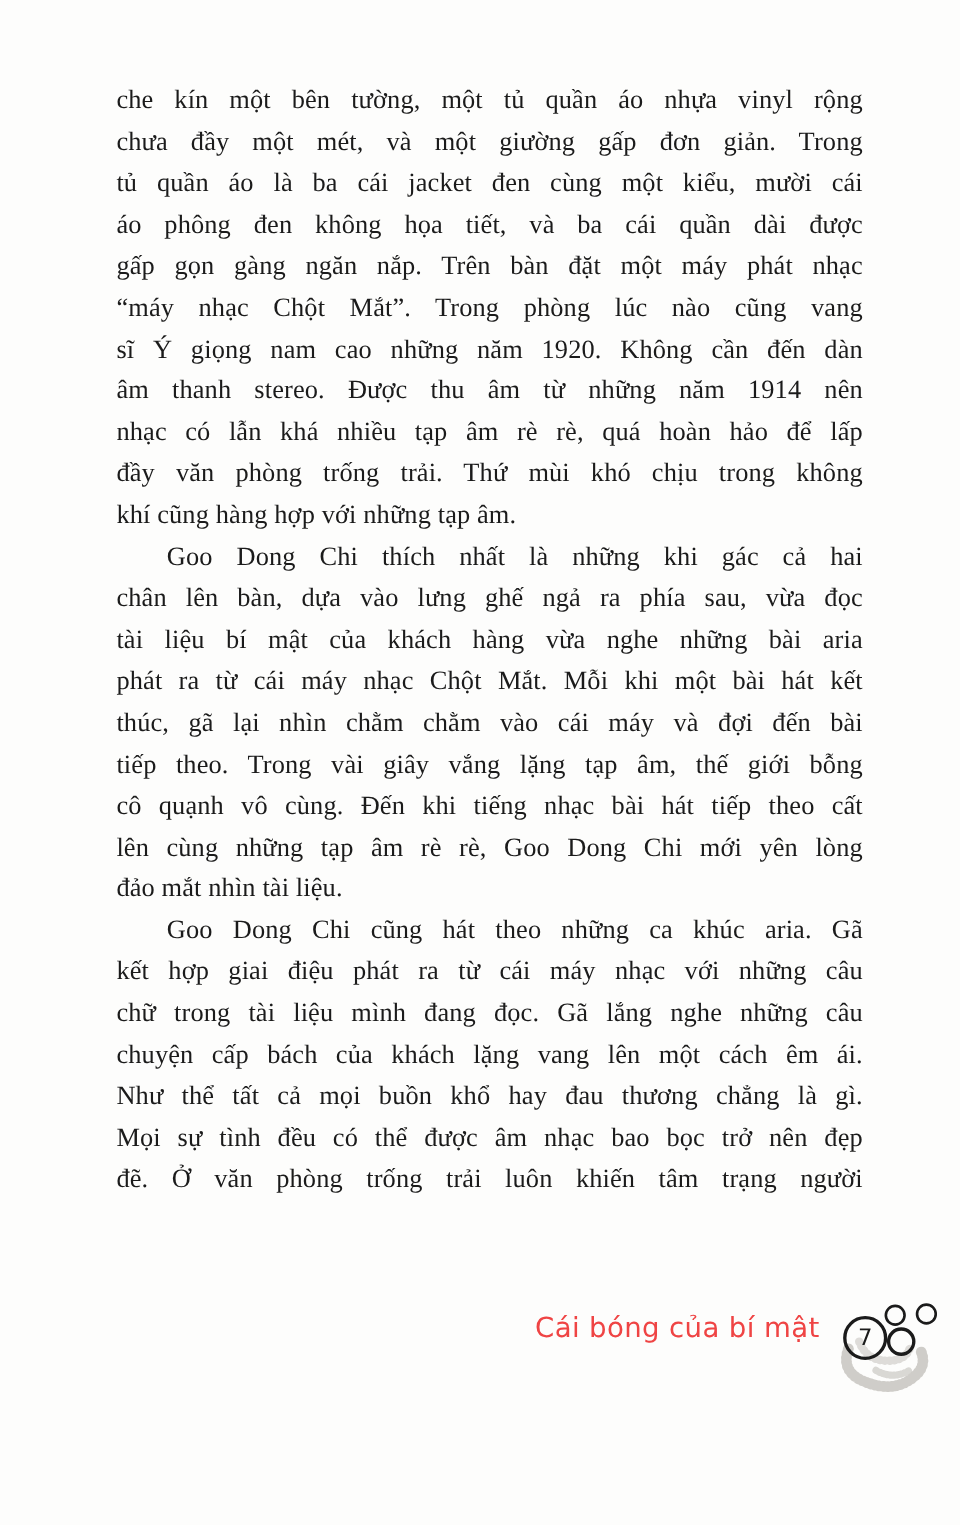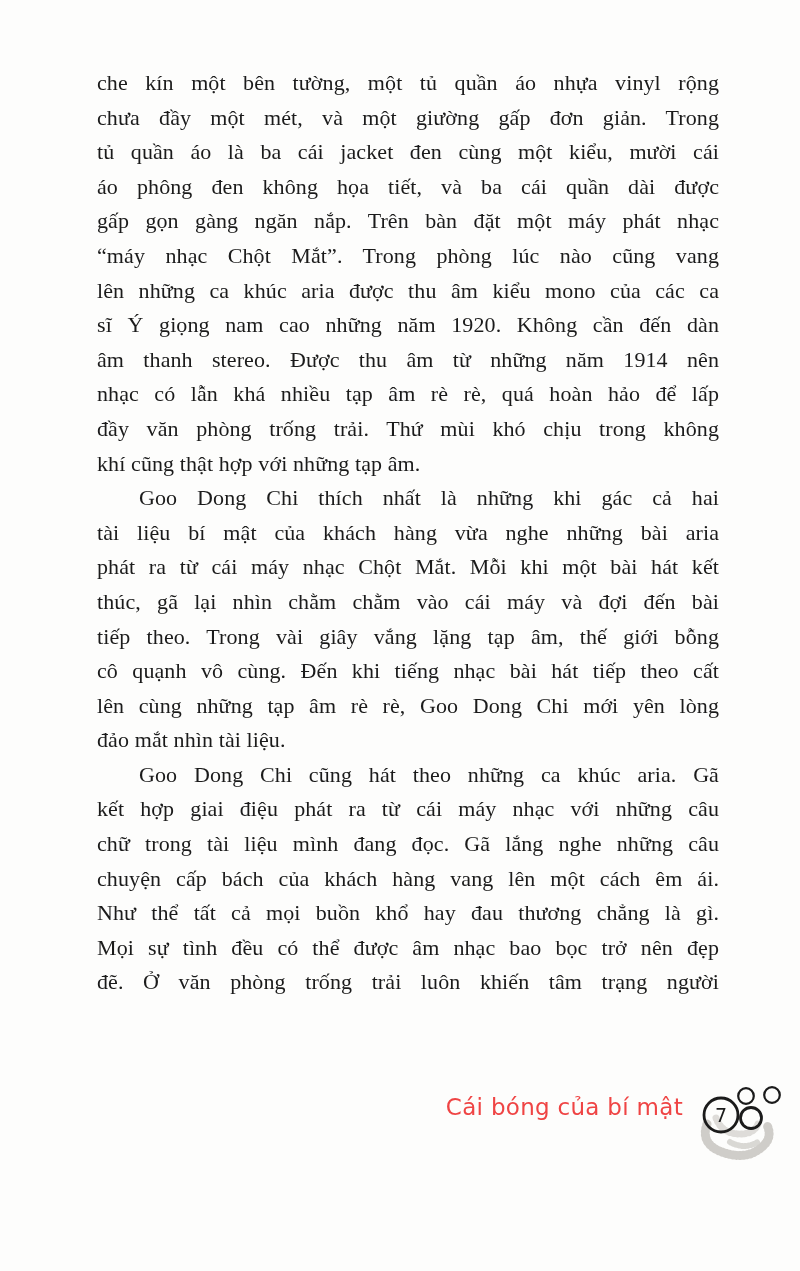--- a/index.html
+++ b/index.html
@@ -83,42 +83,42 @@
 <div class="page">
 
   <div class="body-text">
       <div class="para">
         <div class="line">che kín một bên tường, một tủ quần áo nhựa vinyl rộng</div>
         <div class="line">chưa đầy một mét, và một giường gấp đơn giản. Trong</div>
         <div class="line">tủ quần áo là ba cái jacket đen cùng một kiểu, mười cái</div>
         <div class="line">áo phông đen không họa tiết, và ba cái quần dài được</div>
         <div class="line">gấp gọn gàng ngăn nắp. Trên bàn đặt một máy phát nhạc</div>
         <div class="line">“máy nhạc Chột Mắt”. Trong phòng lúc nào cũng vang</div>
-        <div class="line">lên những ca khúc aria được thu âm kiểu mono của các ca</div>
         <div class="line">sĩ Ý giọng nam cao những năm 1920. Không cần đến dàn</div>
         <div class="line">âm thanh stereo. Được thu âm từ những năm 1914 nên</div>
         <div class="line">nhạc có lẫn khá nhiều tạp âm rè rè, quá hoàn hảo để lấp</div>
         <div class="line">đầy văn phòng trống trải. Thứ mùi khó chịu trong không</div>
-        <div class="line line-last">khí cũng thật hợp với những tạp âm.</div>
+        <div class="line line-last">khí cũng hàng hợp với những tạp âm.</div>
       </div>
       <div class="para">
         <div class="line line-indent">Goo Dong Chi thích nhất là những khi gác cả hai</div>
+        <div class="line">chân lên bàn, dựa vào lưng ghế ngả ra phía sau, vừa đọc</div>
         <div class="line">tài liệu bí mật của khách hàng vừa nghe những bài aria</div>
         <div class="line">phát ra từ cái máy nhạc Chột Mắt. Mỗi khi một bài hát kết</div>
         <div class="line">thúc, gã lại nhìn chằm chằm vào cái máy và đợi đến bài</div>
         <div class="line">tiếp theo. Trong vài giây vắng lặng tạp âm, thế giới bỗng</div>
         <div class="line">cô quạnh vô cùng. Đến khi tiếng nhạc bài hát tiếp theo cất</div>
         <div class="line">lên cùng những tạp âm rè rè, Goo Dong Chi mới yên lòng</div>
         <div class="line line-last">đảo mắt nhìn tài liệu.</div>
       </div>
       <div class="para">
         <div class="line line-indent">Goo Dong Chi cũng hát theo những ca khúc aria. Gã</div>
         <div class="line">kết hợp giai điệu phát ra từ cái máy nhạc với những câu</div>
         <div class="line">chữ trong tài liệu mình đang đọc. Gã lắng nghe những câu</div>
-        <div class="line">chuyện cấp bách của khách hàng vang lên một cách êm ái.</div>
+        <div class="line">chuyện cấp bách của khách lặng vang lên một cách êm ái.</div>
         <div class="line">Như thể tất cả mọi buồn khổ hay đau thương chẳng là gì.</div>
         <div class="line">Mọi sự tình đều có thể được âm nhạc bao bọc trở nên đẹp</div>
         <div class="line">đẽ. Ở văn phòng trống trải luôn khiến tâm trạng người</div>
       </div>
     </div>
 
   <div class="footer">
     <span class="running-title">Cái bóng của bí mật</span>
 
     <svg class="ornament" viewBox="0 0 110 115" aria-hidden="true">

